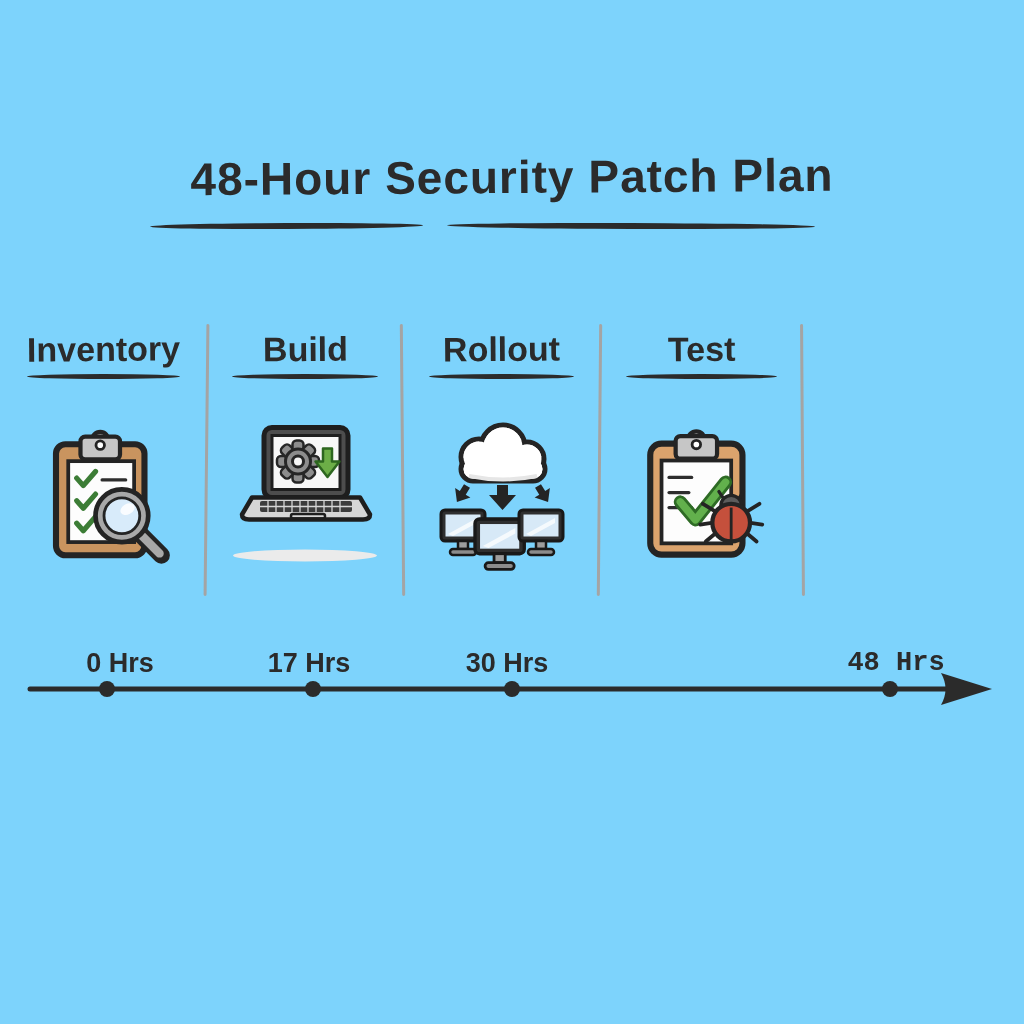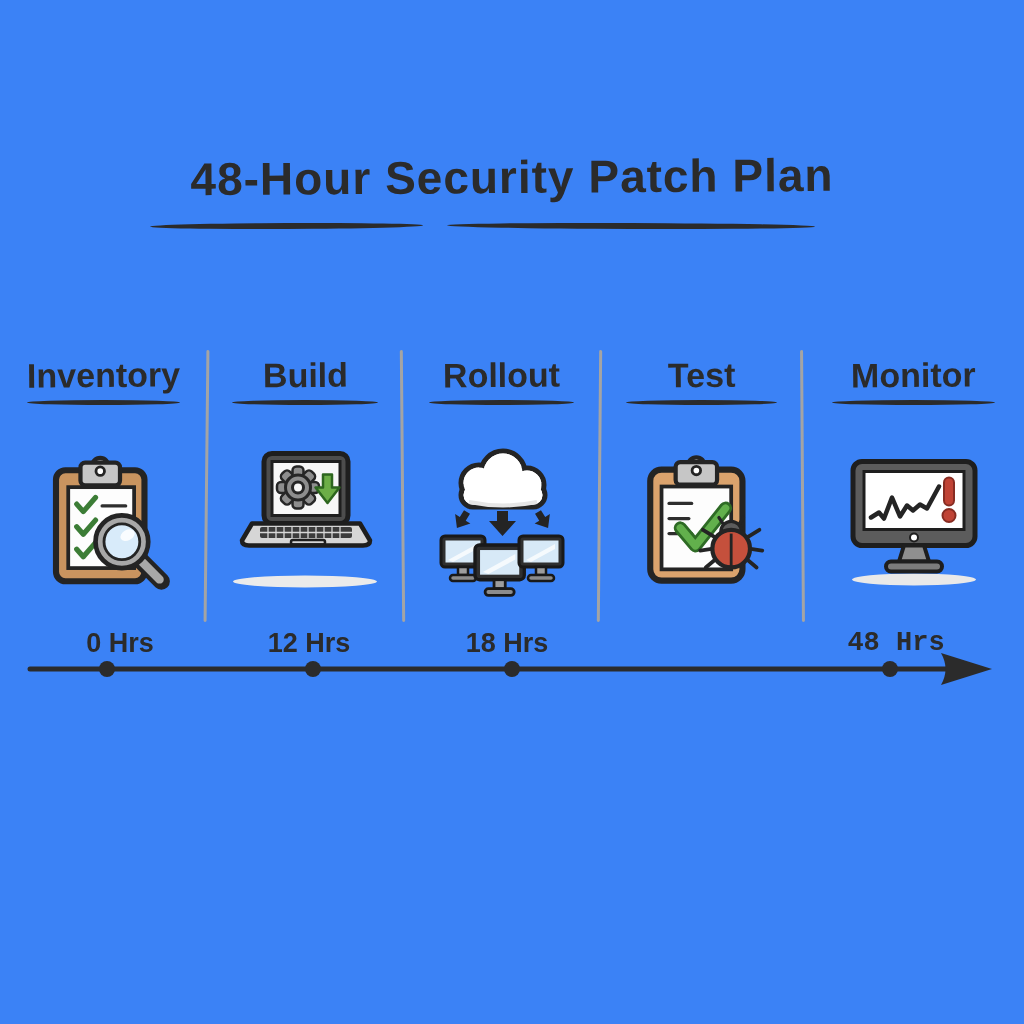--- a/index.html
+++ b/index.html
@@ -1,40 +1,40 @@
 <!DOCTYPE html>
 <html><head>
 <meta charset="utf-8">
 <style>
   html,body{margin:0;padding:0;}
   body{background:#f7f7f8;font-family:"Liberation Sans","DejaVu Sans",sans-serif;color:#2b2b2b;}
-  .canvas{position:relative;width:1024px;height:1024px;background:#3b82f6;overflow:hidden;}
+  .canvas{position:relative;width:1024px;height:1024px;background:#7dd3fc;overflow:hidden;}
 
   
   .title{position:absolute;top:150px;left:0;width:1024px;text-align:center;
          font-size:46px;font-weight:700;letter-spacing:1px;transform:rotate(-0.4deg);}
   .title-underline{position:absolute;height:6px;background:#2b2b2b;border-radius:50%;top:223px;}
   .tu-1{left:150px;width:273px;transform:rotate(-0.25deg);}
   .tu-2{left:447px;width:368px;transform:rotate(0.2deg);}
 
   
-  .stages{position:absolute;top:348px;left:0;width:896px;height:280px;
+  .stages{position:absolute;top:322px;left:0;width:896px;height:280px;
           display:grid;grid-template-columns:207px 196px 197px 203px 221px;}
   .stage{position:relative;display:flex;flex-direction:column;align-items:center;}
   .stage-label{margin-top:6px;font-size:34px;font-weight:700;line-height:42px;transform:rotate(-0.5deg);}
   .stage-underline{height:5px;width:74%;background:#2b2b2b;border-radius:50%;margin-top:4px;}
   .stage-icon{margin-top:34px;}
   .divider{position:absolute;top:2px;width:3px;height:272px;background:#a4a4a4;border-radius:2px;}
   .d1{left:205px;transform:rotate(0.6deg);}
   .d2{left:401px;transform:rotate(-0.5deg);}
   .d3{left:598px;transform:rotate(0.5deg);}
   .d4{left:801px;transform:rotate(-0.4deg);}
 
   
-  .timeline{position:absolute;top:620px;left:0;width:880px;height:90px;}
+  .timeline{position:absolute;top:640px;left:0;width:880px;height:90px;}
   .timeline svg{position:absolute;top:0;left:0;}
   .milestone{position:absolute;top:8px;transform:translateX(-50%);
              font-size:27px;font-weight:700;white-space:nowrap;}
   .m0{left:120px;} .m1{left:309px;} .m2{left:507px;} .m3{left:896px;font-family:Liberation Mono, monospace;}
 </style>
 </head>
 <body>
 
 <div class="canvas">
 
@@ -195,54 +195,35 @@
             <path d="M-7 -22 L-13 -31" stroke-width="3.5"></path>
               <path d="M7 -22 L13 -31" stroke-width="3.5"></path>
           </g>
           <circle cx="0" cy="-16" r="11" fill="#5c5c5c" stroke="#242424" stroke-width="3.5"></circle>
           <circle cx="0" cy="2" r="20" fill="#c5503c" stroke="#242424" stroke-width="4.5"></circle>
           <line x1="0" y1="-14" x2="0" y2="21.5" stroke="#242424" stroke-width="3"></line>
         </g>
       </svg>
     </div>
 
-    <div class="stage">
-      <div class="stage-label">Monitor</div>
-      <div class="stage-underline"></div>
-      <svg class="stage-icon" width="170" height="155" viewBox="0 0 170 150">
-        <ellipse cx="85" cy="138" rx="62" ry="6" fill="#e9e9e9"></ellipse>
-        <g>
-          <rect x="24" y="20" width="122" height="84" rx="9" fill="#5c5c5c" stroke="#1e1e1e" stroke-width="5"></rect>
-          <rect x="35" y="30" width="100" height="58" fill="#ffffff" stroke="#1e1e1e" stroke-width="3"></rect>
-          <circle cx="85" cy="96" r="4" fill="#ffffff" stroke="#1e1e1e" stroke-width="2"></circle>
-          <path d="M75 104 h20 l5 16 h-30 z" fill="#8f8f8f" stroke="#1e1e1e" stroke-width="4" stroke-linejoin="round"></path>
-          <rect x="57" y="120" width="56" height="10" rx="5" fill="#7c7c7c" stroke="#1e1e1e" stroke-width="4"></rect>
-        </g>
-        <polyline points="42,76 50,71 55,77 63,56 71,75 78,64 84,69 91,63 98,67 110,45" fill="none" stroke="#242424" stroke-width="4.5" stroke-linecap="round" stroke-linejoin="round"></polyline>
-        <g>
-          <rect x="115" y="36" width="10" height="28" rx="5" fill="#c04335" stroke="#872c22" stroke-width="2"></rect>
-          <circle cx="120" cy="74" r="6.5" fill="#c04335" stroke="#872c22" stroke-width="2"></circle>
-        </g>
-      </svg>
-    </div>
 
     <div class="divider d1"></div>
     <div class="divider d2"></div>
     <div class="divider d3"></div>
     <div class="divider d4"></div>
   </div>
 
   <div class="timeline">
     <svg width="1024" height="90" viewBox="0 0 1024 90">
       <line x1="30" y1="49" x2="946" y2="49" stroke="#2b2b2b" stroke-width="5" stroke-linecap="round"></line>
       <path d="M941 33 L992 49 L941 65 Q950 49 941 33 Z" fill="#2b2b2b"></path>
       <circle cx="107" cy="49" r="8" fill="#2b2b2b"></circle>
       <circle cx="313" cy="49" r="8" fill="#2b2b2b"></circle>
       <circle cx="512" cy="49" r="8" fill="#2b2b2b"></circle>
       <circle cx="890" cy="49" r="8" fill="#2b2b2b"></circle>
     </svg>
     <div class="milestone m0">0 Hrs</div>
-    <div class="milestone m1">12 Hrs</div>
-    <div class="milestone m2">18 Hrs</div>
+    <div class="milestone m1">17 Hrs</div>
+    <div class="milestone m2">30 Hrs</div>
     <div class="milestone m3">48 Hrs</div>
   </div>
 
 </div>
 
 </body></html>

